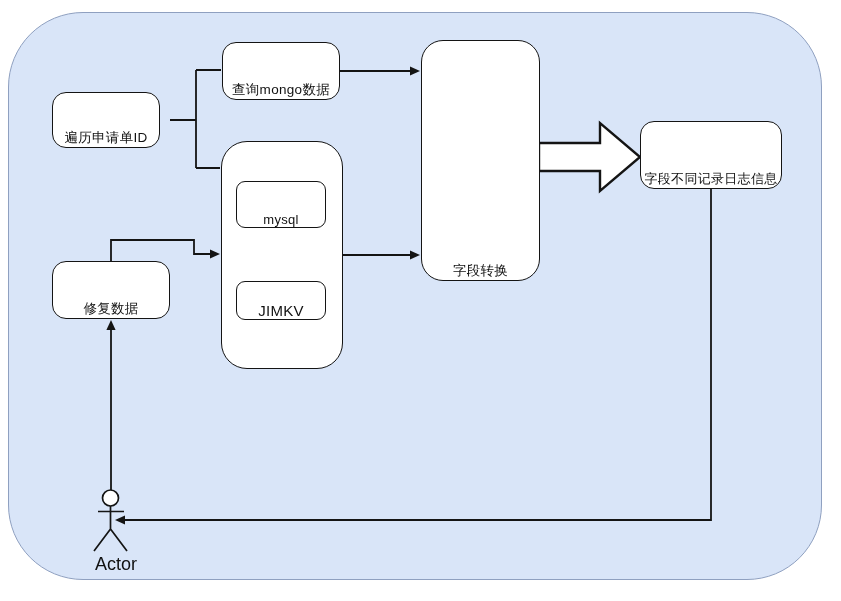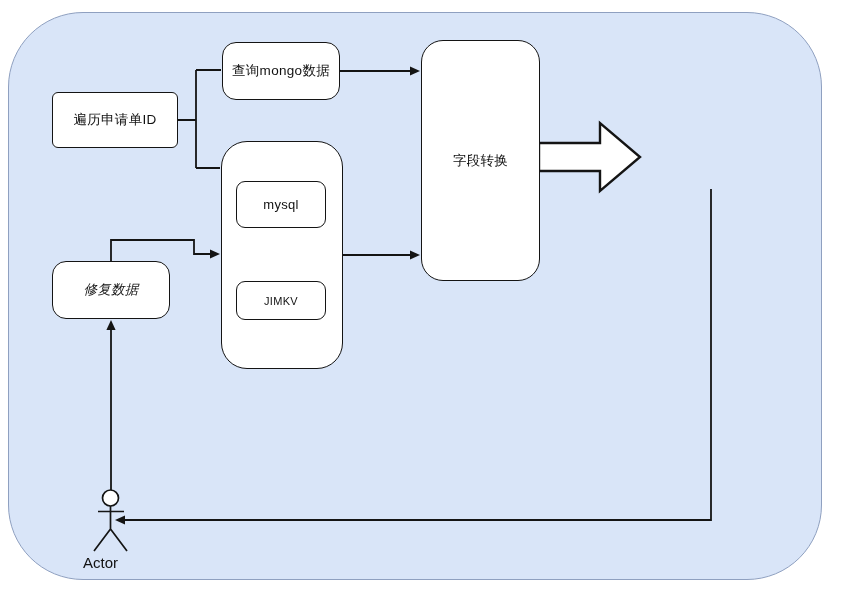--- a/index.html
+++ b/index.html
@@ -29,36 +29,36 @@
   .wires{position:absolute;left:0;top:0;width:841px;height:601px;pointer-events:none;}
   .wires path.wire{stroke:var(--line);stroke-width:1.8;fill:none;}
   .wires polygon.head{fill:var(--line);stroke:none;}
   .wires .block-arrow{fill:var(--node-fill);stroke:var(--node-border);stroke-width:2.4;stroke-linejoin:miter;}
   .wires .actor-stroke{stroke:var(--line);stroke-width:1.7;fill:none;}
   .wires .actor-head{fill:var(--node-fill);stroke:var(--line);stroke-width:1.7;}
   .node{
     position:absolute;
     background:var(--node-fill);
     border:1.5px solid var(--node-border);
-    display:flex;align-items:center;justify-content:center;
+    display:flex;align-items:flex-end;justify-content:center;
     text-align:center;
     font-size:13.5px;
     letter-spacing:0.3px;
   }
-  .n-traverse{left:52px;top:92px;width:126px;height:56px;border-radius:6px;}
+  .n-traverse{left:52px;top:92px;width:108px;height:56px;border-radius:14px;}
   .n-mongo{left:222px;top:42px;width:118px;height:58px;border-radius:14px;}
   .n-dbgroup{left:221px;top:141px;width:122px;height:228px;border-radius:26px;}
   .n-mysql{left:236px;top:181px;width:90px;height:47px;border-radius:9px;font-size:13px;}
-  .n-jimkv{left:236px;top:281px;width:90px;height:39px;border-radius:9px;font-size:11px;}
+  .n-jimkv{left:236px;top:281px;width:90px;height:39px;border-radius:9px;font-size:15px;}
   .n-convert{left:421px;top:40px;width:119px;height:241px;border-radius:22px;}
   .n-loginfo{left:640px;top:121px;width:142px;height:68px;border-radius:14px;font-size:13px;}
-  .n-repair{left:52px;top:261px;width:118px;height:58px;border-radius:14px;font-style:italic;}
+  .n-repair{left:52px;top:261px;width:118px;height:58px;border-radius:14px;}
   .actor-label{
     position:absolute;left:83px;top:554px;width:54px;
-    text-align:left;font-size:15px;color:var(--text);
+    text-align:right;font-size:18px;color:var(--text);
   }
 </style>
 </head>
 <body>
 
 <div class="stage">
 
   <div class="boundary"></div>
 
   <svg class="wires" width="841" height="601" viewBox="0 0 841 601" xmlns="http://www.w3.org/2000/svg">
@@ -117,20 +117,23 @@
   </div>
 
   <div class="node n-jimkv">
     <span>JIMKV</span>
   </div>
 
   <div class="node n-convert">
     <span>字段转换</span>
   </div>
 
+  <div class="node n-loginfo">
+    <span>字段不同记录日志信息</span>
+  </div>
 
   <div class="node n-repair">
     <span>修复数据</span>
   </div>
 
   <div class="actor-label">Actor</div>
 
 </div>
 
 </body></html>

